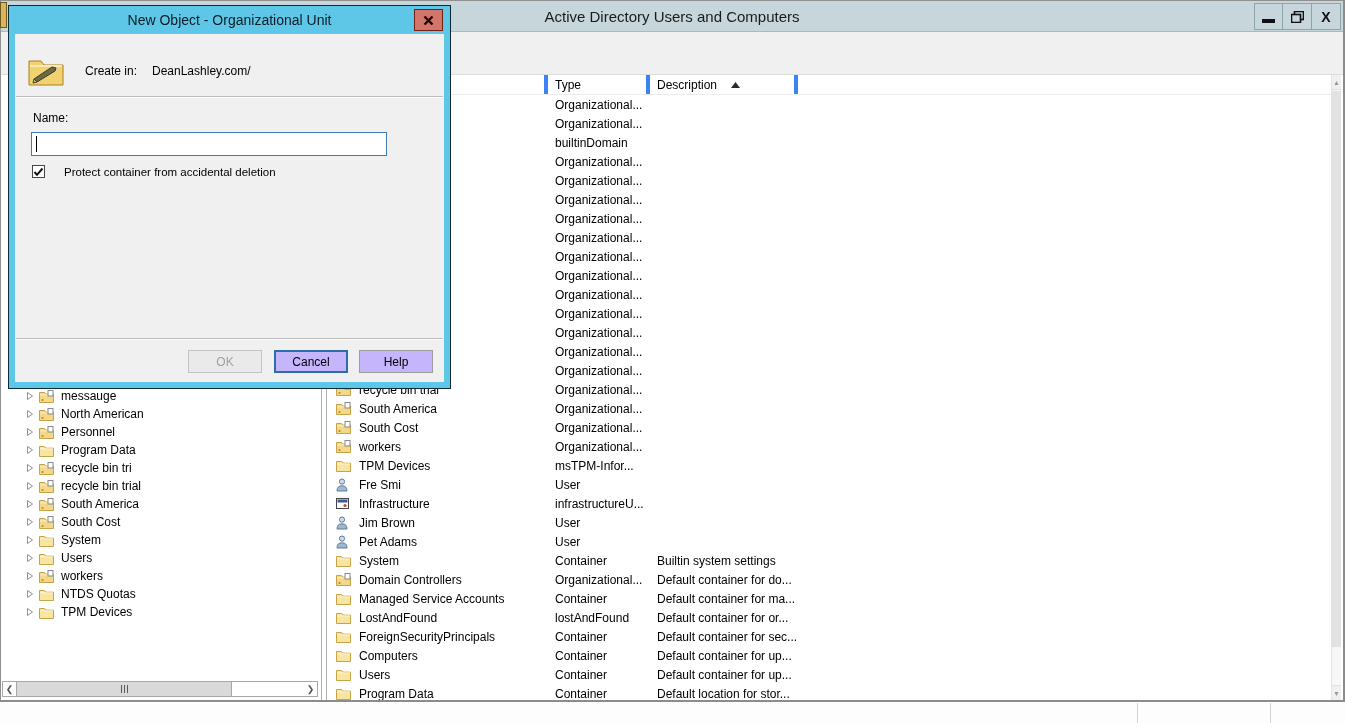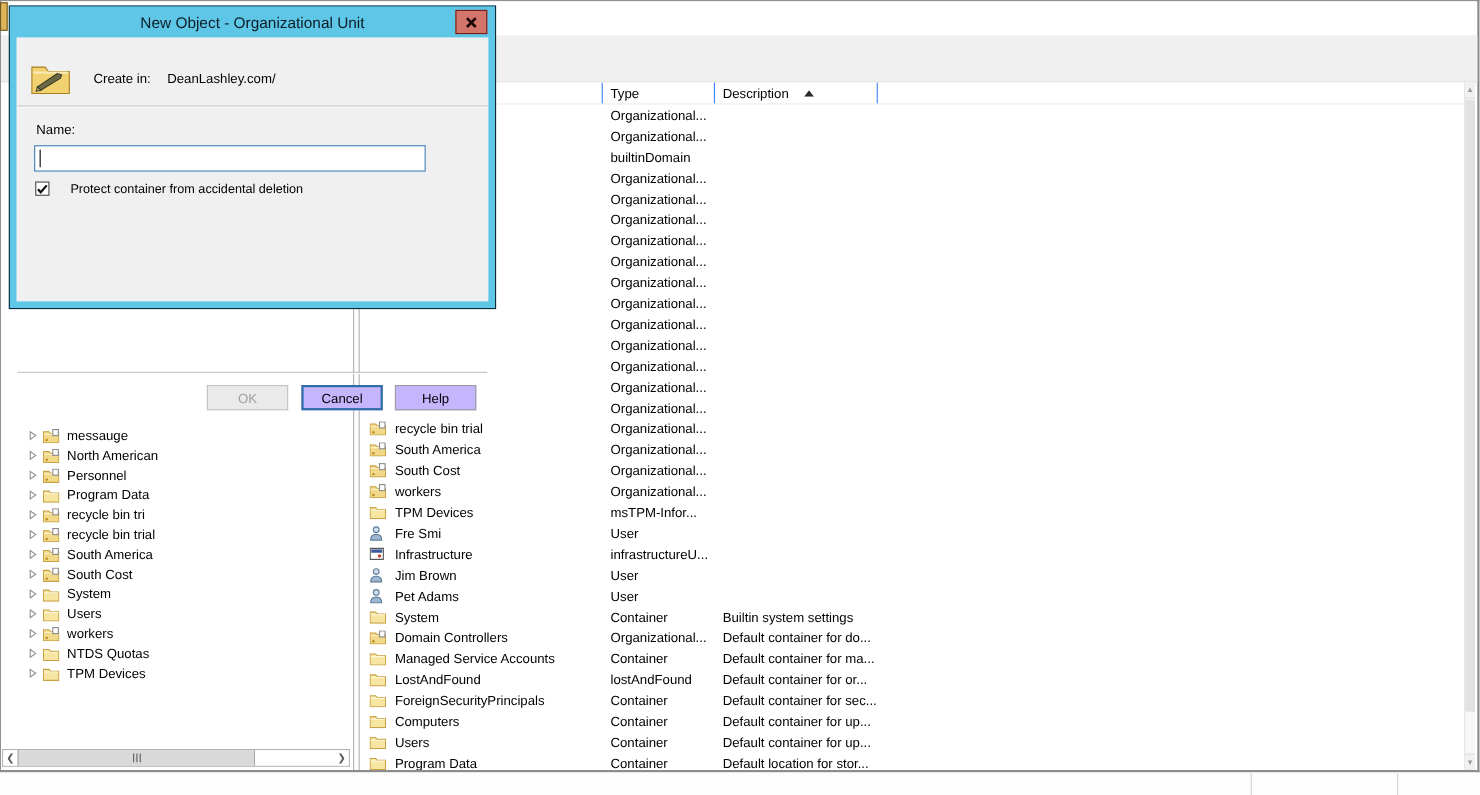--- a/index.html
+++ b/index.html
@@ -40,21 +40,21 @@
     border-right:1px solid #a7a7a7; display:flex; align-items:center; justify-content:center; }
   .hs-grip { display:flex; gap:2px; }
   .hs-grip i { display:block; width:1px; height:8px; background:#5a5a5a; }
   .hs-track { flex:1; background:#fff; }
 
   
   .list-panel { position:absolute; left:325px; top:74px; right:2px; bottom:0; background:#fff;
     border-left:1px solid #b0b0b0; overflow:hidden; }
   .list-header { position:absolute; left:0; top:0; right:10px; height:20px; background:#fff;
     border-bottom:1px solid #ececec; display:flex; font-size:12px; }
-  .hcell { height:100%; border-right:1px solid #3b82f6; display:flex; align-items:center; padding-left:7px; }
+  .hcell { height:100%; border-right:4px solid #3b82f6; display:flex; align-items:center; padding-left:7px; }
   .hcell.c-name { width:221px; }
   .hcell.c-type { width:102px; }
   .hcell.c-desc { width:148px; }
   .sort-arrow { margin-left:14px; display:inline-flex; }
   .rows { position:absolute; left:0; top:20px; right:10px; }
   .lrow { height:19px; display:flex; align-items:center; font-size:12px; }
   .cell { white-space:nowrap; overflow:hidden; }
   .cell.name { width:221px; display:flex; align-items:center; padding-left:9px; }
   .cell.type { width:102px; padding-left:7px; }
   .cell.desc { width:300px; padding-left:7px; }
@@ -70,21 +70,21 @@
 
   
   .bottom-strip { position:absolute; left:0; top:703px; width:1345px; height:20px; background:#fdfdfd; }
   .bs-sep { position:absolute; top:0; width:1px; height:20px; background:#d2d2d2; }
 
   
   .bg-fragment { position:absolute; left:0; top:2px; width:7px; height:26px; background:#ddb457;
     border:1px solid #6b5a23; }
 
   
-  .dialog { position:absolute; left:8px; top:5px; width:443px; height:276px;
+  .dialog { position:absolute; left:8px; top:5px; width:443px; height:384px;
     border:1px solid #0e2a38; background:#5ec7e8; z-index:50; }
   .dlg-titlebar { position:absolute; left:0; top:0; right:0; height:28px; background:#5ec7e8;
     display:flex; align-items:center; justify-content:center; }
   .dlg-title { font-size:14px; color:#0c1c24; }
   .dlg-close { position:absolute; right:7px; top:3px; width:29px; height:22px; background:#d3756b;
     border:1px solid #731f16; display:flex; align-items:center; justify-content:center; }
   .dlg-content { position:absolute; left:6px; right:6px; top:28px; bottom:6px; background:#f0f0f0; }
   .createin-icon { position:absolute; left:13px; top:21px; width:36px; height:32px; }
   .createin-label { position:absolute; left:70px; top:30px; font-size:12px; }
   .createin-value { position:absolute; left:137px; top:30px; font-size:12px; }
@@ -103,20 +103,37 @@
   .btn { position:absolute; top:316px; width:74px; height:23px; background:#c4b5fd;
     border:1px solid #9c9c9c; font-size:12px; display:flex; align-items:center; justify-content:center; }
   .btn.ok { left:173px; color:#a0a0a0; border-color:#c3c3c3; background:#eaeaea; }
   .btn.cancel { left:259px; border:2px solid #2f6da8; }
   .btn.help { left:344px; }
 </style>
 </head>
 <body>
 
 <div class="window">
+  <div class="titlebar">
+    <span class="title">Active Directory Users and Computers</span>
+    <div class="win-controls">
+      <div class="win-btn">
+          <span class="min-glyph"></span>
+        </div>
+      <div class="win-btn">
+        <svg width="13" height="12" viewBox="0 0 13 12">
+            <rect x="3.5" y="0.5" width="9" height="8" fill="none" stroke="#111" stroke-width="1.6"></rect>
+            <rect x="0.5" y="3.5" width="9" height="8" fill="#c6d6da" stroke="#111" stroke-width="1.6"></rect>
+          </svg>
+      </div>
+      <div class="win-btn">
+          <span class="x-glyph">X</span>
+        </div>
+    </div>
+  </div>
 
   <div class="toolbar"></div>
 
   <div class="tree-panel">
     <div class="tree-list">
 
         <div class="tree-item">
           <span class="expander">
             <svg width="10" height="10" viewBox="0 0 10 10">
               <path d="M2.5 1.5 L7.5 5 L2.5 8.5 Z" fill="none" stroke="#8f8f8f"></path>

